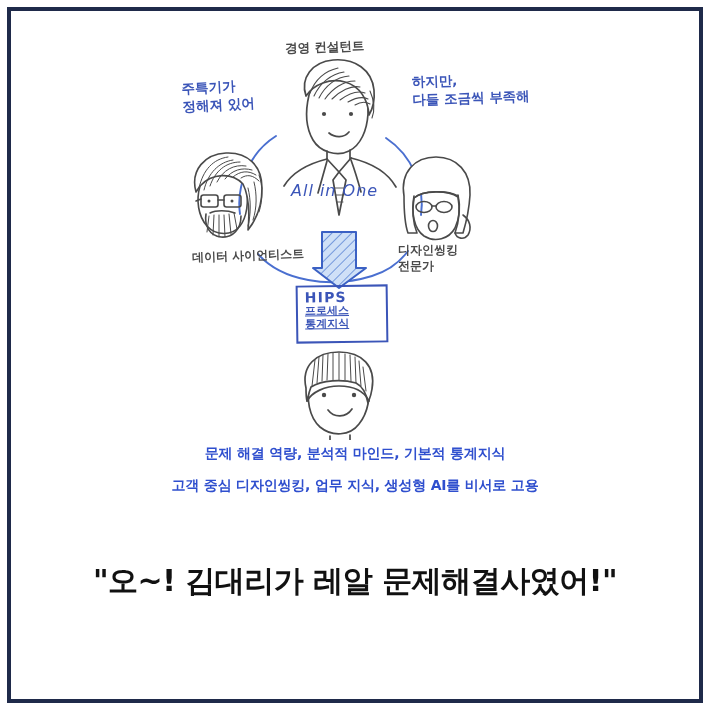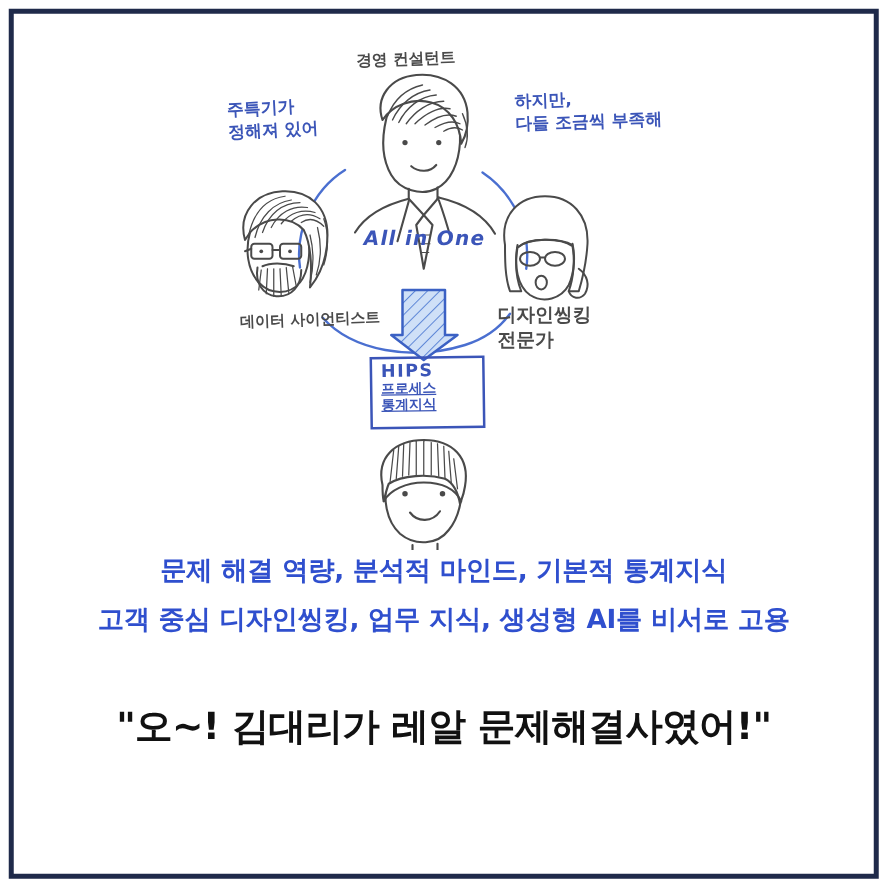--- a/index.html
+++ b/index.html
@@ -83,32 +83,32 @@
     font-size: 12px;
     font-weight: 600;
     text-align: left;
     transform: rotate(-2deg);
   }
   #label-right-role {
     left: 398px;
     top: 243px;
     width: 120px;
     color: #4a4a4a;
-    font-size: 15px;
+    font-size: 12px;
     font-weight: 600;
     text-align: left;
     line-height: 1.3;
   }
   #label-allinone {
     left: 291px;
     top: 180px;
     width: 150px;
     color: #3b55b8;
     font-size: 16px;
-    font-weight: 700;
+    font-weight: 400;
     font-style: italic;
     letter-spacing: 1px;
     text-align: left;
   }
   #label-allinone-sub {
     left: 289px;
     top: 199px;
     width: 160px;
     color: #3b55b8;
     font-size: 11.5px;
@@ -148,21 +148,21 @@
   #caption-block {
     position: absolute;
     left: 0;
     top: 446px;
     width: 710px;
     text-align: center;
   }
   .caption-line {
     color: #2f4fce;
     font-family: "DejaVu Sans", sans-serif;
-    font-size: 21px;
+    font-size: 14px;
     font-weight: 600;
     letter-spacing: -0.2px;
     line-height: 1.0;
     margin: 0 0 18px 0;
   }
   #headline {
     position: absolute;
     left: 0;
     top: 561px;
     width: 710px;

